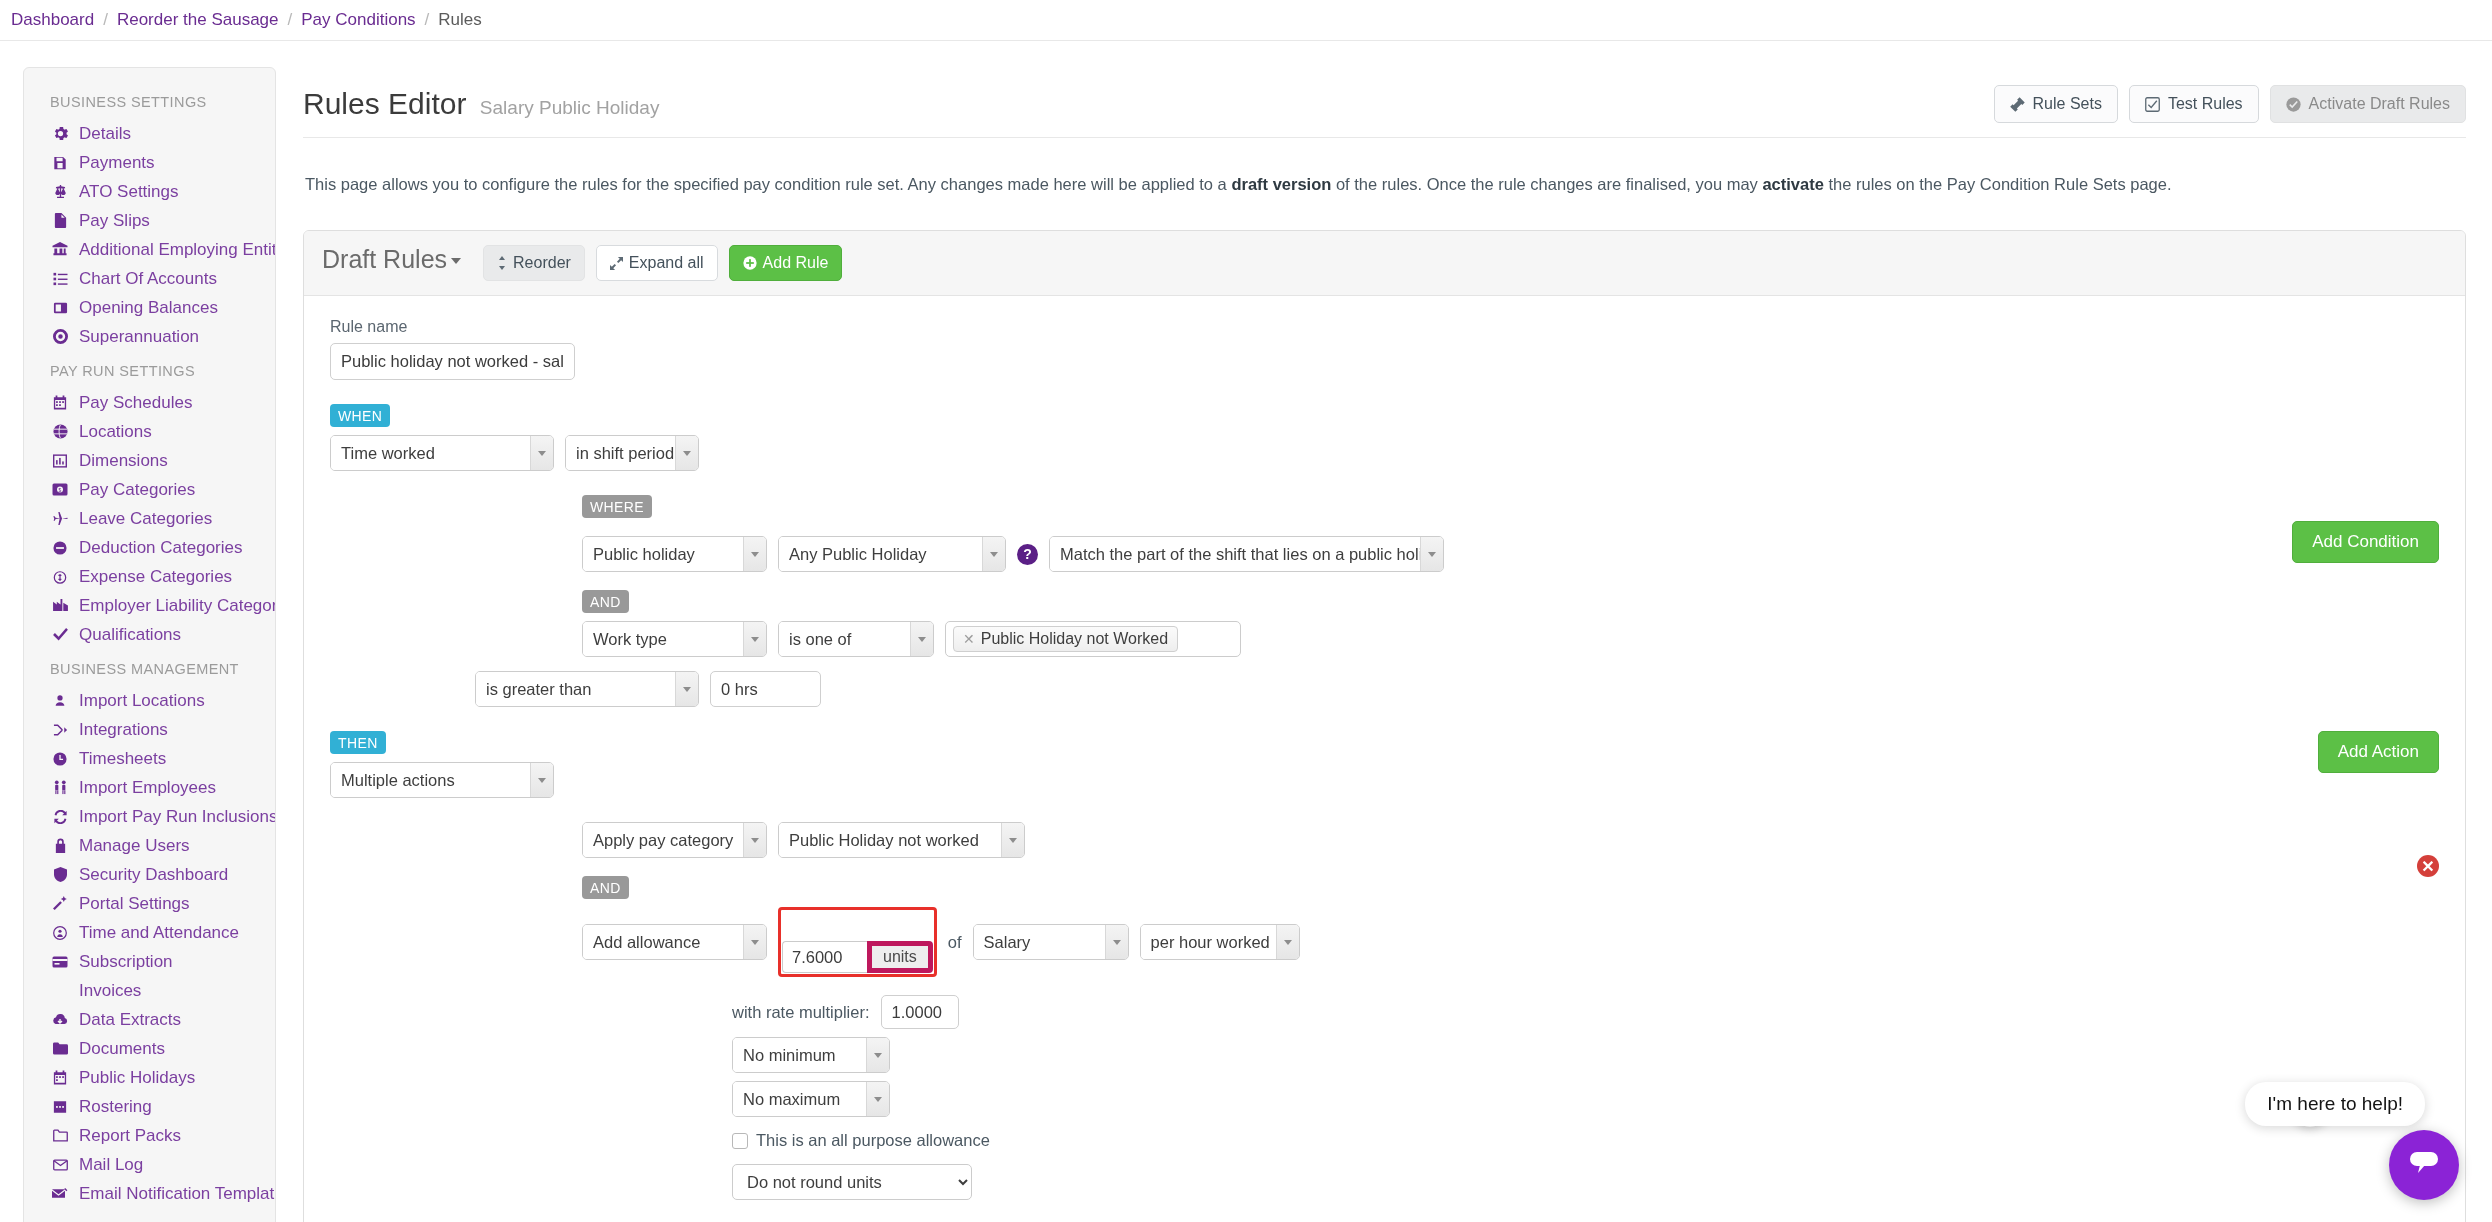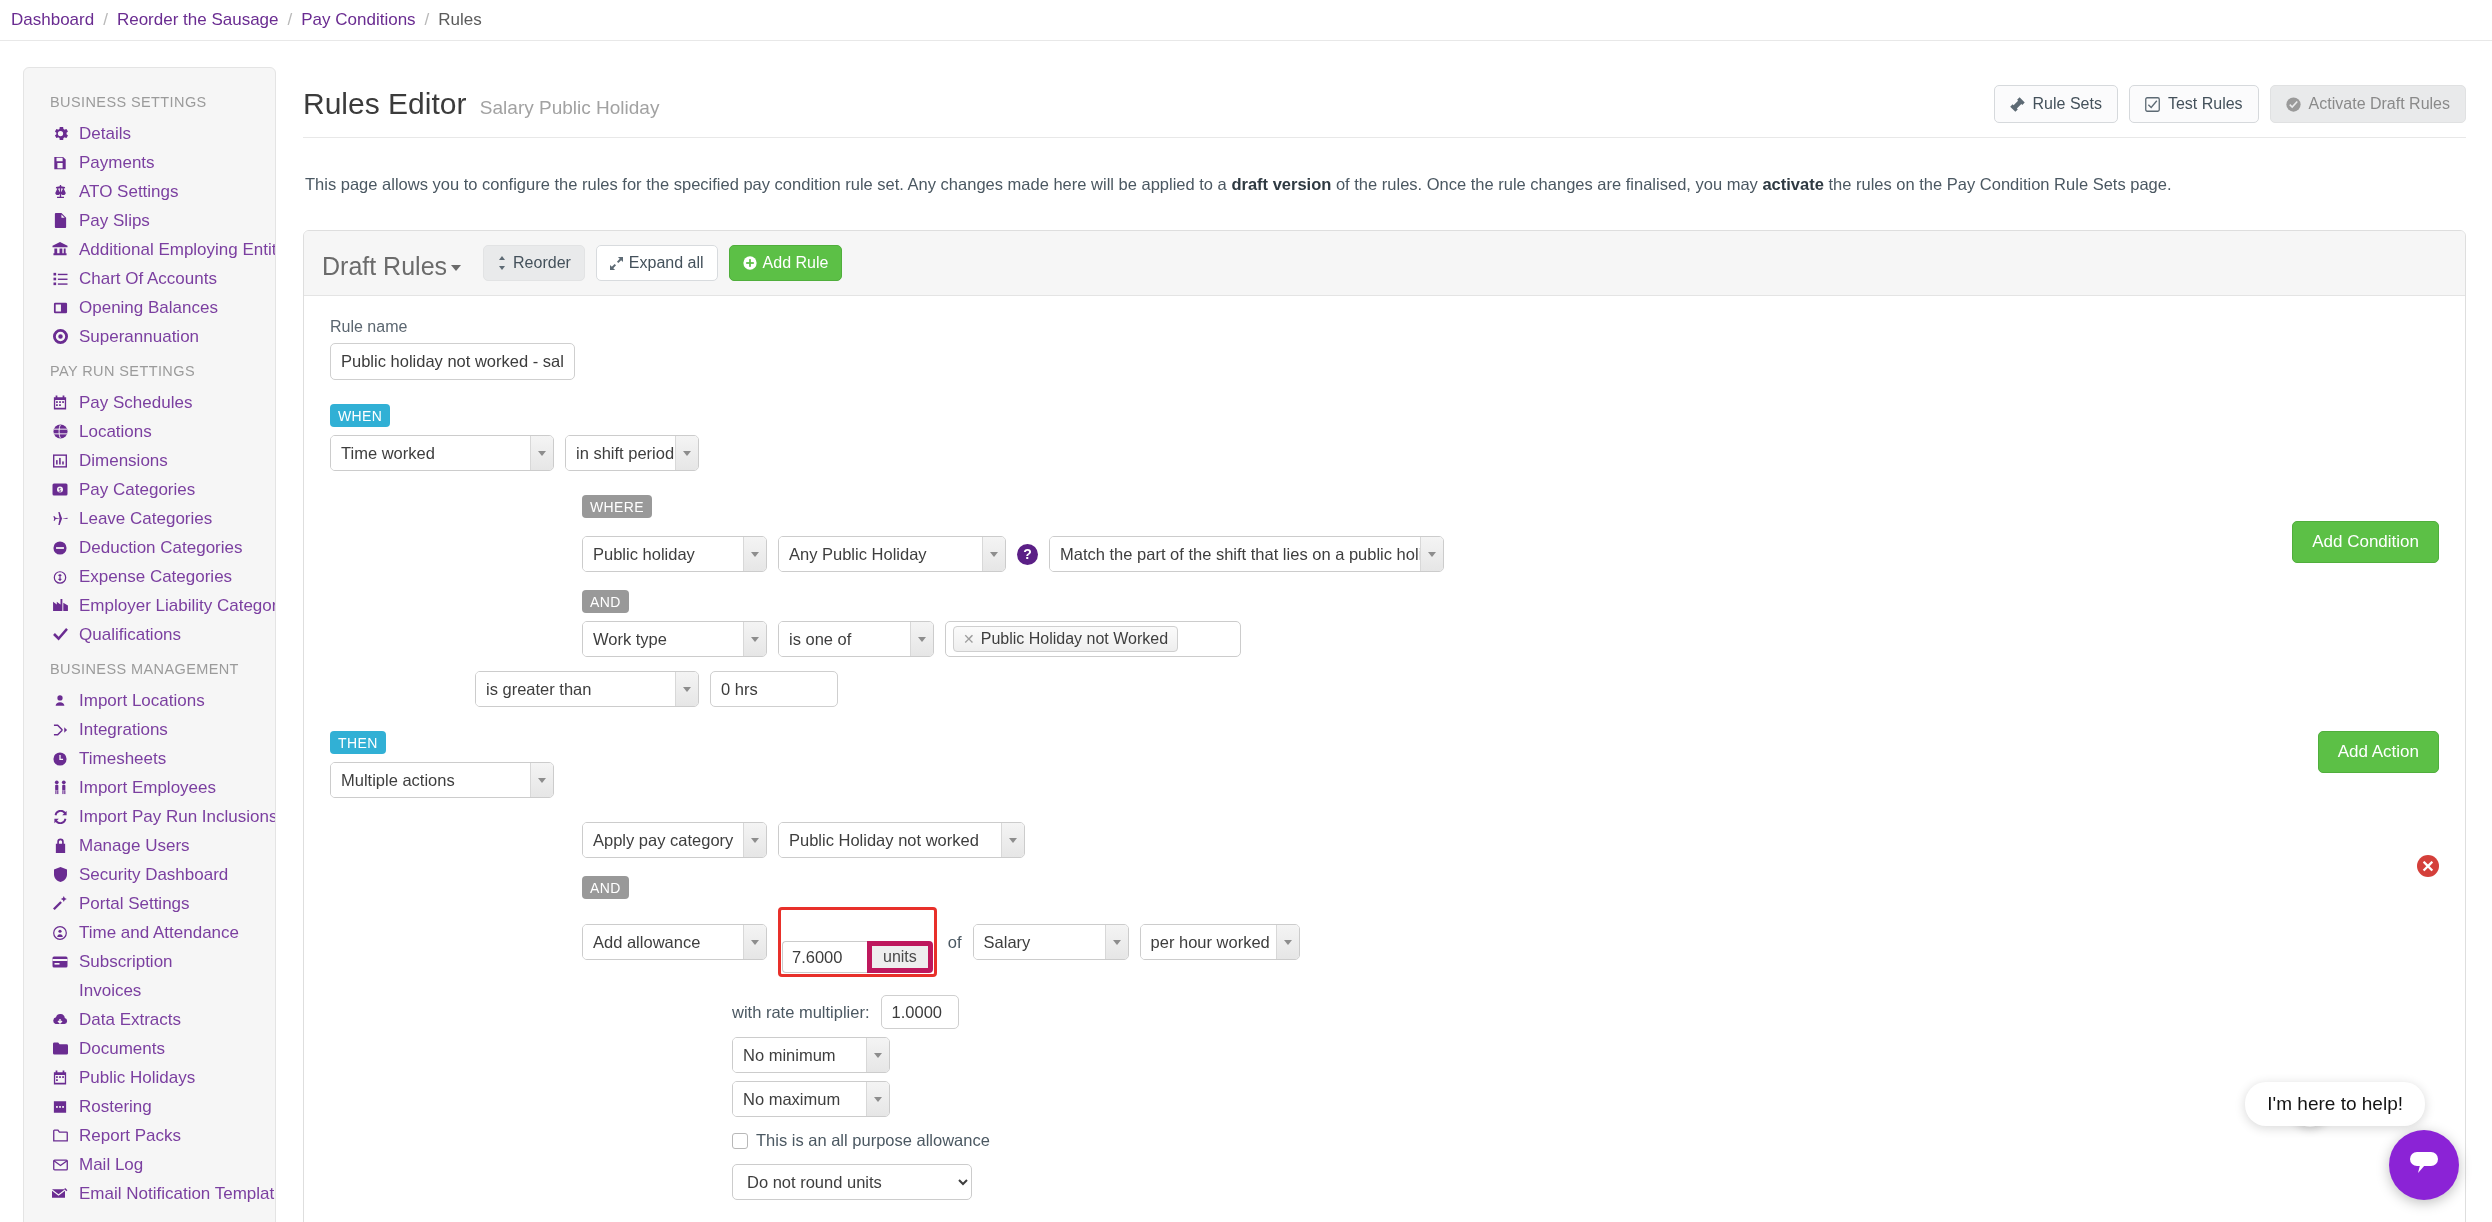--- a/index.html
+++ b/index.html
@@ -113,21 +113,21 @@
     color: #4b5862;
     padding: 18px 2px 18px 2px;
     line-height: 1.4;
   }
   .intro b { font-weight: 700; color: #2f3a42; }
   .panel-toolbar {
     background: #f6f6f6;
     border-bottom: 1px solid #e4e4e4;
     padding: 14px 18px;
     display: flex;
-    align-items: flex-end;
+    align-items: flex-start;
     gap: 11px;
   }
   .draft-title {
     font-size: 25px;
     color: #6b6b6b;
     font-weight: 400;
     margin-right: 11px;
     cursor: pointer;
   }
   .caret-dn {
@@ -888,21 +888,21 @@
                 </div>
               </div>
 
               <div class="row mt14" style="padding-left:145px">
                 <div class="sel" style="width:224px">
                   <span class="sel-label">is greater than</span>
                   <span class="sel-arrow">
                       <i></i>
                     </span>
                 </div>
-                <input class="txt-input" style="width: 128px; height: 36px;" value="0 hrs">
+                <input class="txt-input" style="width: 111px; height: 36px;" value="0 hrs">
               </div>
             </div>
 
             <div style="padding-top:26px">
               <button class="add-cond-btn">Add Condition</button>
             </div>
           </div>
 
           
           <div class="mt24" style="display:flex; align-items:flex-start; justify-content:flex-start">

